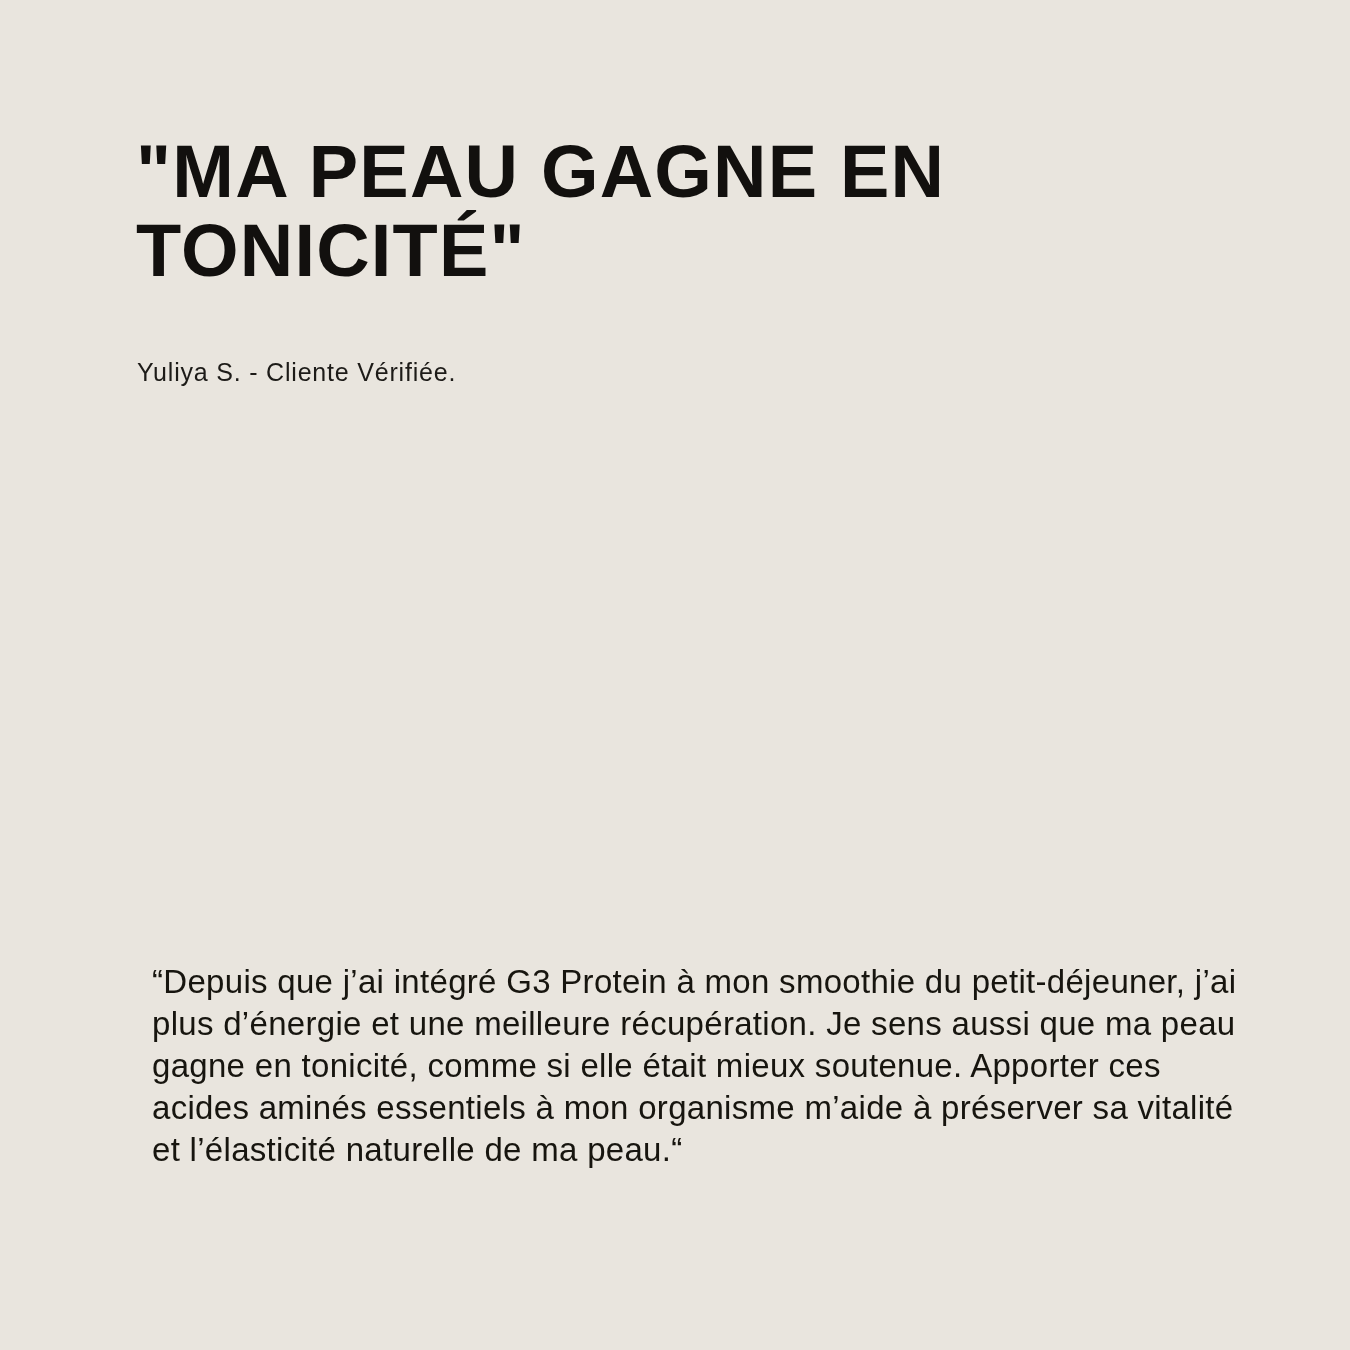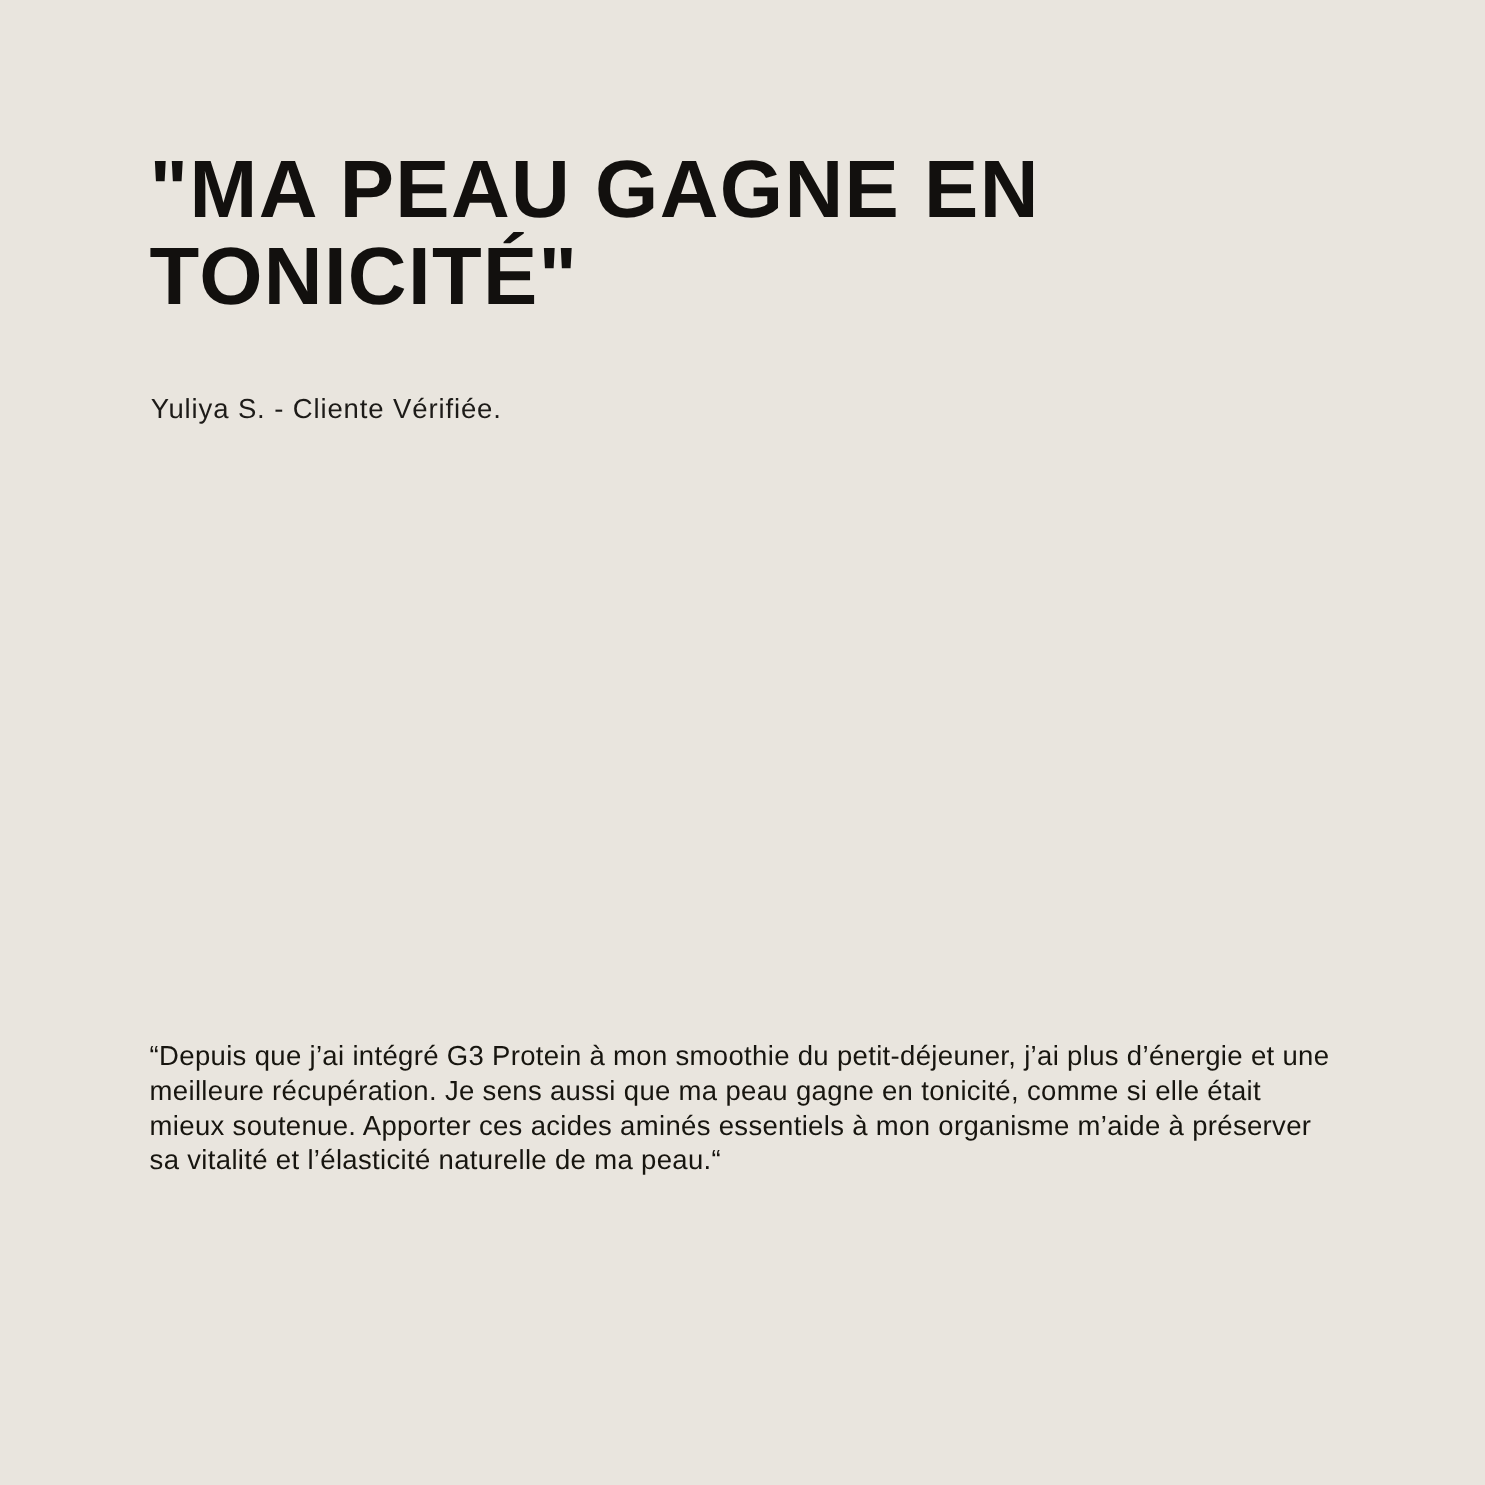--- a/index.html
+++ b/index.html
@@ -44,24 +44,24 @@
     font-weight: 400;
     font-size: 25px;
     letter-spacing: 0.8px;
     color: #1d1b18;
   }
   .quote-body {
     position: absolute;
     left: 136px;
     top: 945px;
     width: 1085px;
-    margin: 0;
+    margin: 16px;
     font-family: "Liberation Sans", sans-serif;
     font-weight: 400;
-    font-size: 25px;
+    font-size: 33px;
     line-height: 1.27;
     letter-spacing: 0.3px;
     color: #17150f;
   }
 </style>
 </head>
 <body>
 
 <div class="testimonial-card">
   <h1 class="headline">"MA PEAU GAGNE EN TONICITÉ"</h1>

